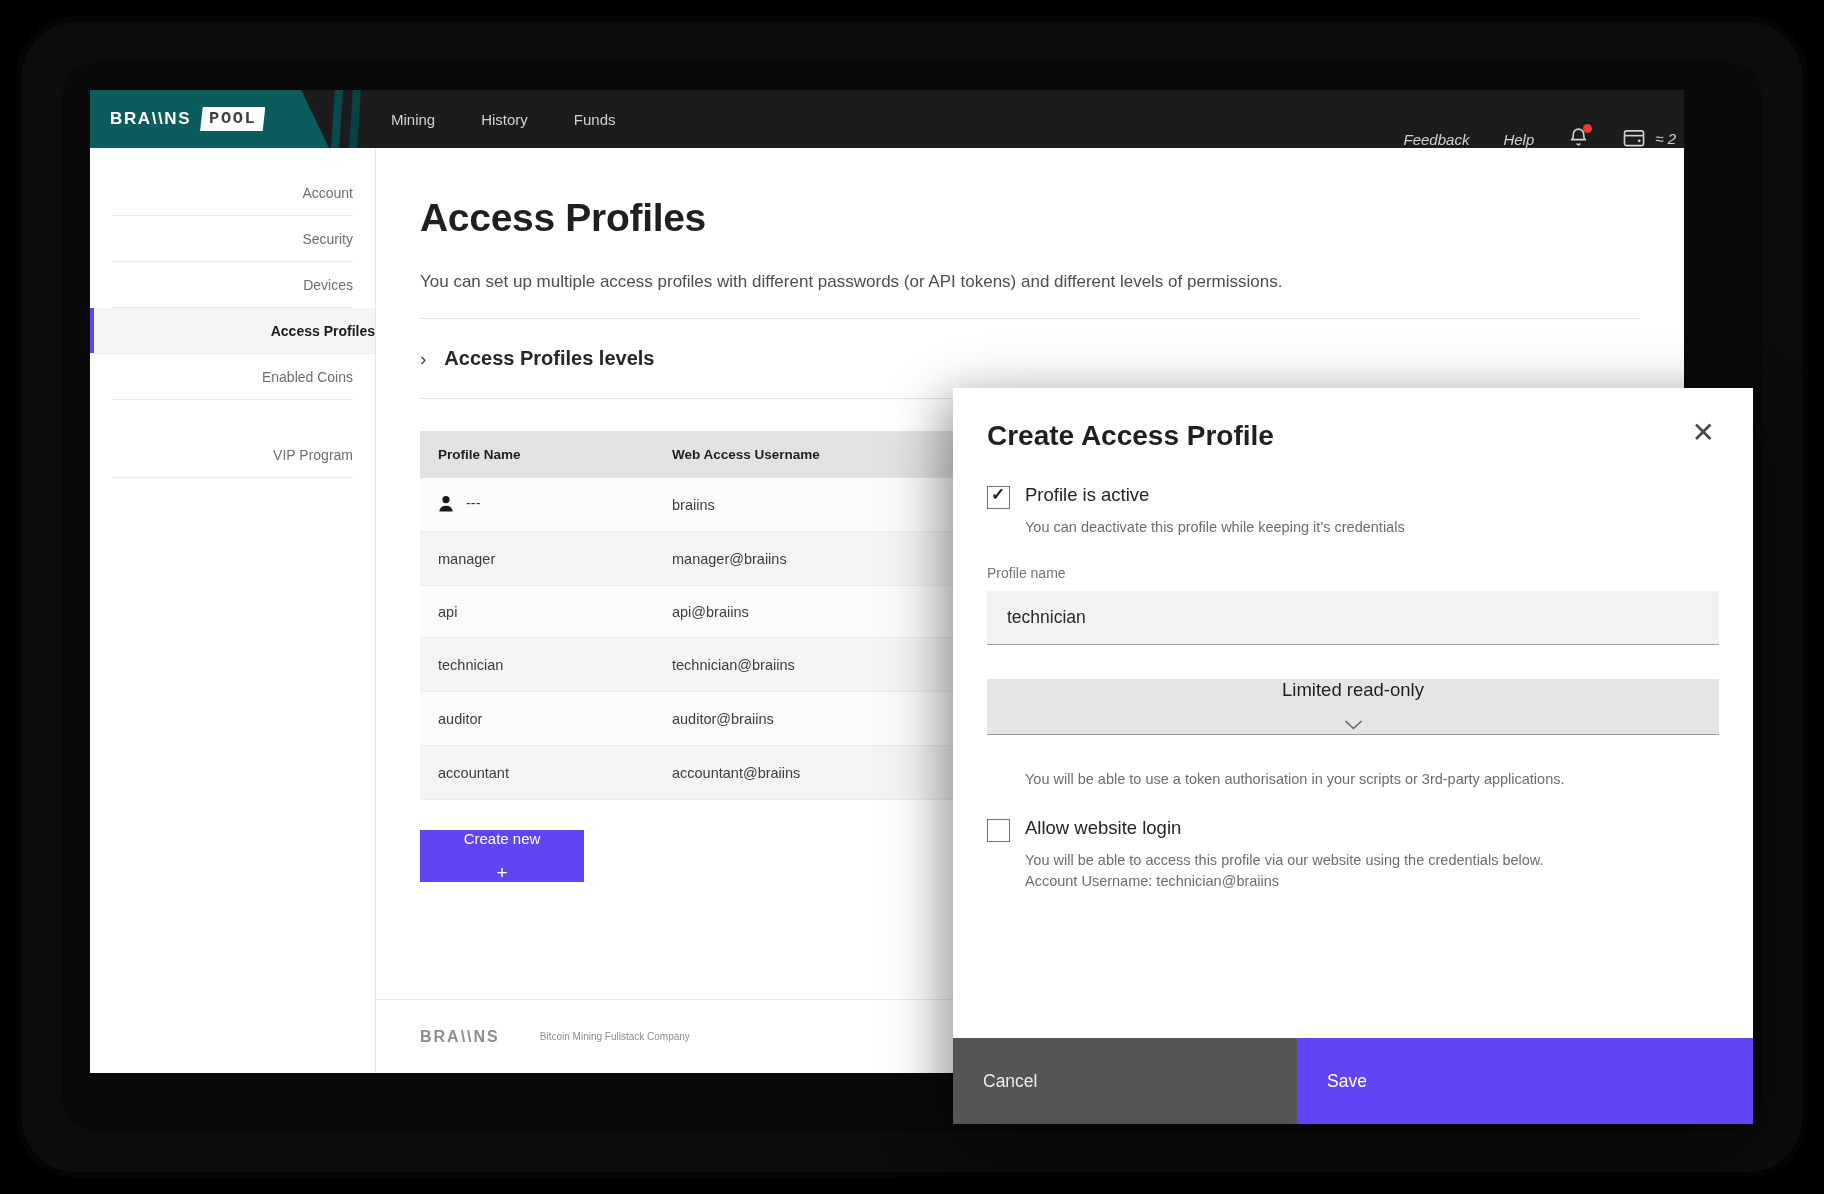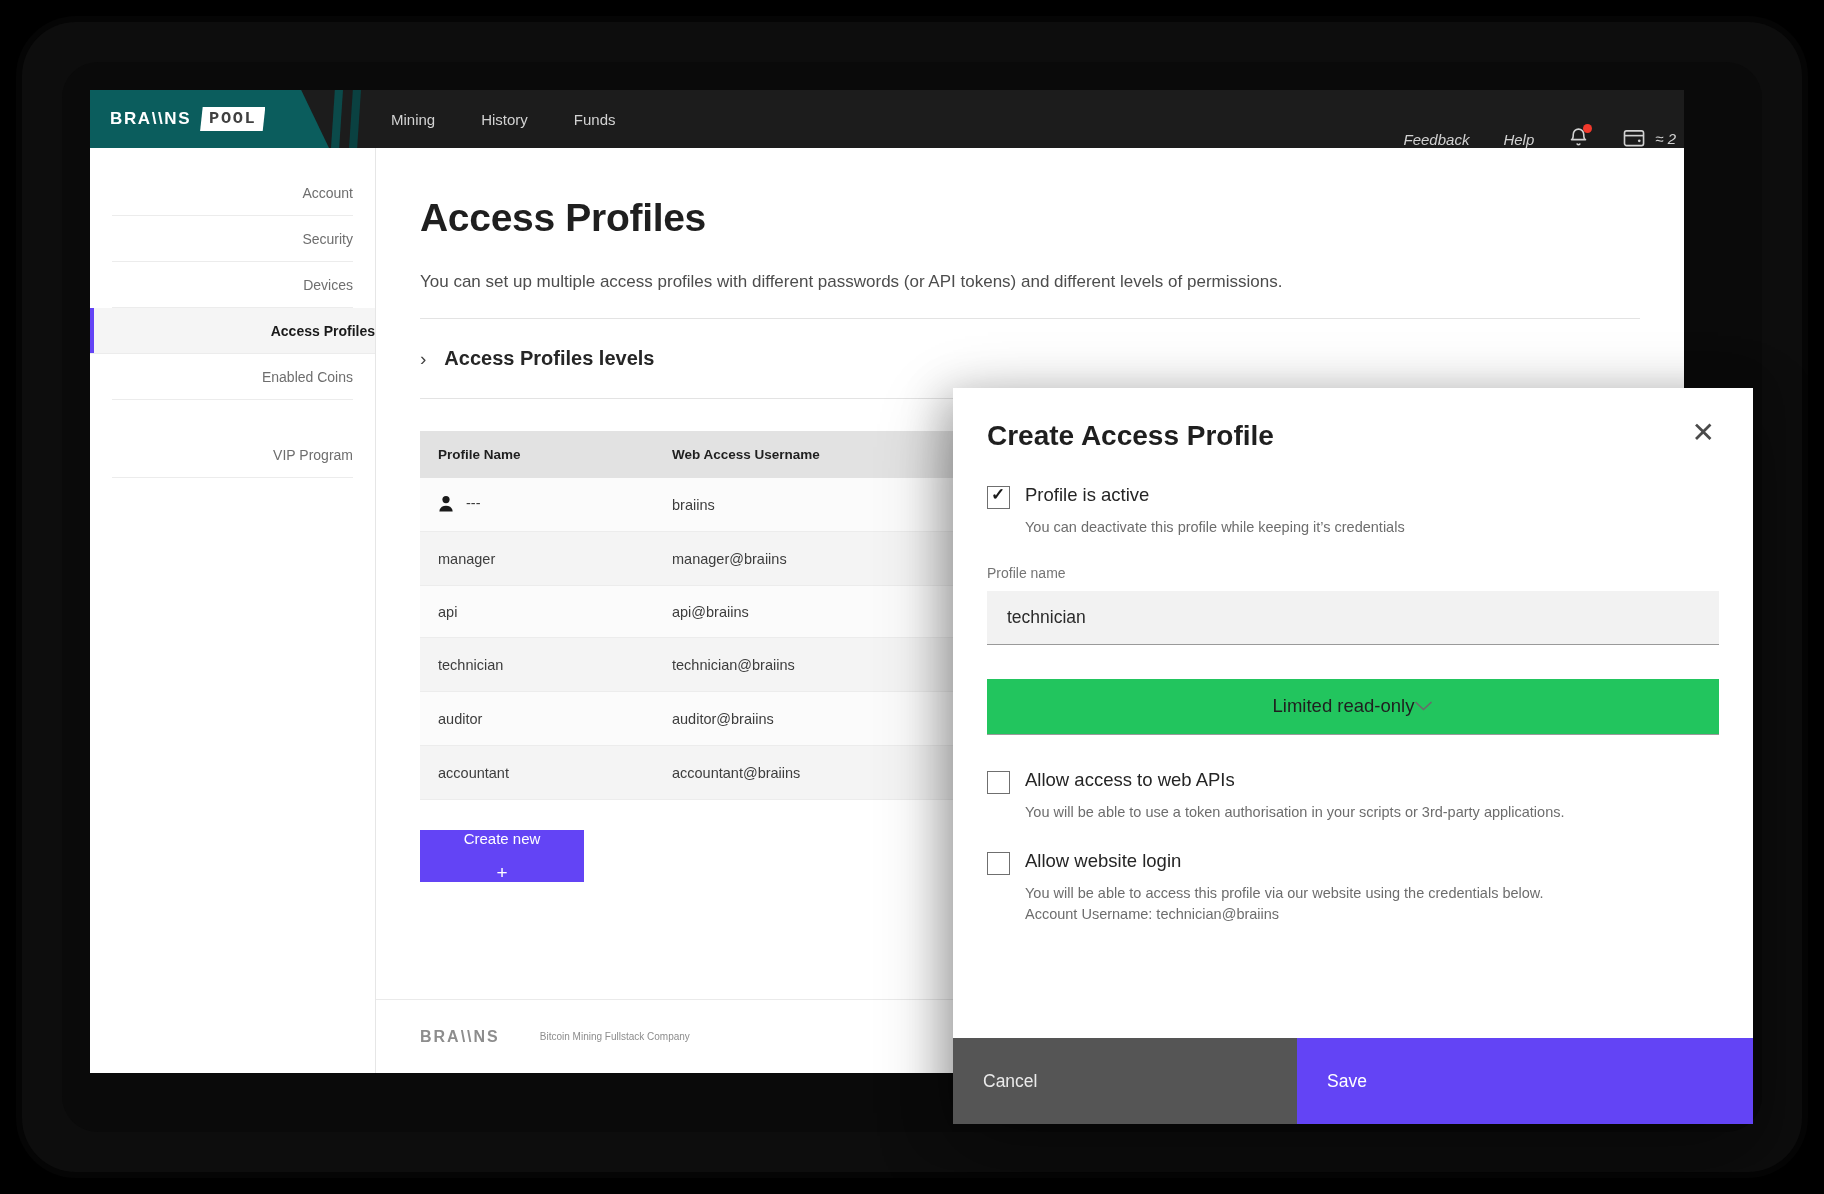--- a/index.html
+++ b/index.html
@@ -357,27 +357,28 @@
     background: transparent;
     outline: none;
     font-size: 17.5px;
     color: #2b2b2b;
     width: 100%;
     font-family: "Liberation Sans", sans-serif;
   }
   #select-box {
     margin-top: 34px;
     height: 56px;
-    background: #22c55e;
+    background: #e5e5e5;
     border-bottom: 1.6px solid #9a9a9a;
     display: flex;
     align-items: center;
-    justify-content: center;
+    justify-content: space-between;
     padding: 0 20px;
     cursor: pointer;
+    flex-direction: column;
   }
   #select-value { font-size: 18.5px; color: #1f1f1f; }
   #select-chevron { color: #6a6a6a; font-size: 15px; }
   #options-group { margin-top: 34px; }
 
   #modal-footer {
     height: 86px;
     display: flex;
     flex: none;
   }
@@ -580,24 +581,20 @@
       <span id="select-value">Limited read-only</span>
       <span id="select-chevron">
         <svg width="19" height="12" viewBox="0 0 19 12" fill="none" stroke="#6a6a6a" stroke-width="1.7">
           <path d="M2 2.5 L9.5 9.5 L17 2.5" stroke-linecap="round" stroke-linejoin="round"></path>
         </svg>
       </span>
     </div>
 
     <div id="options-group">
       <div class="cb-block">
-        <div class="cb-row">
-          <div class="cb-box"></div>
-          <div class="cb-title">Allow access to web APIs</div>
-        </div>
         <div class="cb-sub">You will be able to use a token authorisation in your scripts or 3rd-party applications.</div>
       </div>
 
       <div class="cb-block">
         <div class="cb-row">
           <div class="cb-box"></div>
           <div class="cb-title">Allow website login</div>
         </div>
         <div class="cb-sub" style="white-space:pre-line">You will be able to access this profile via our website using the credentials below.
 Account Username: technician@braiins</div>

